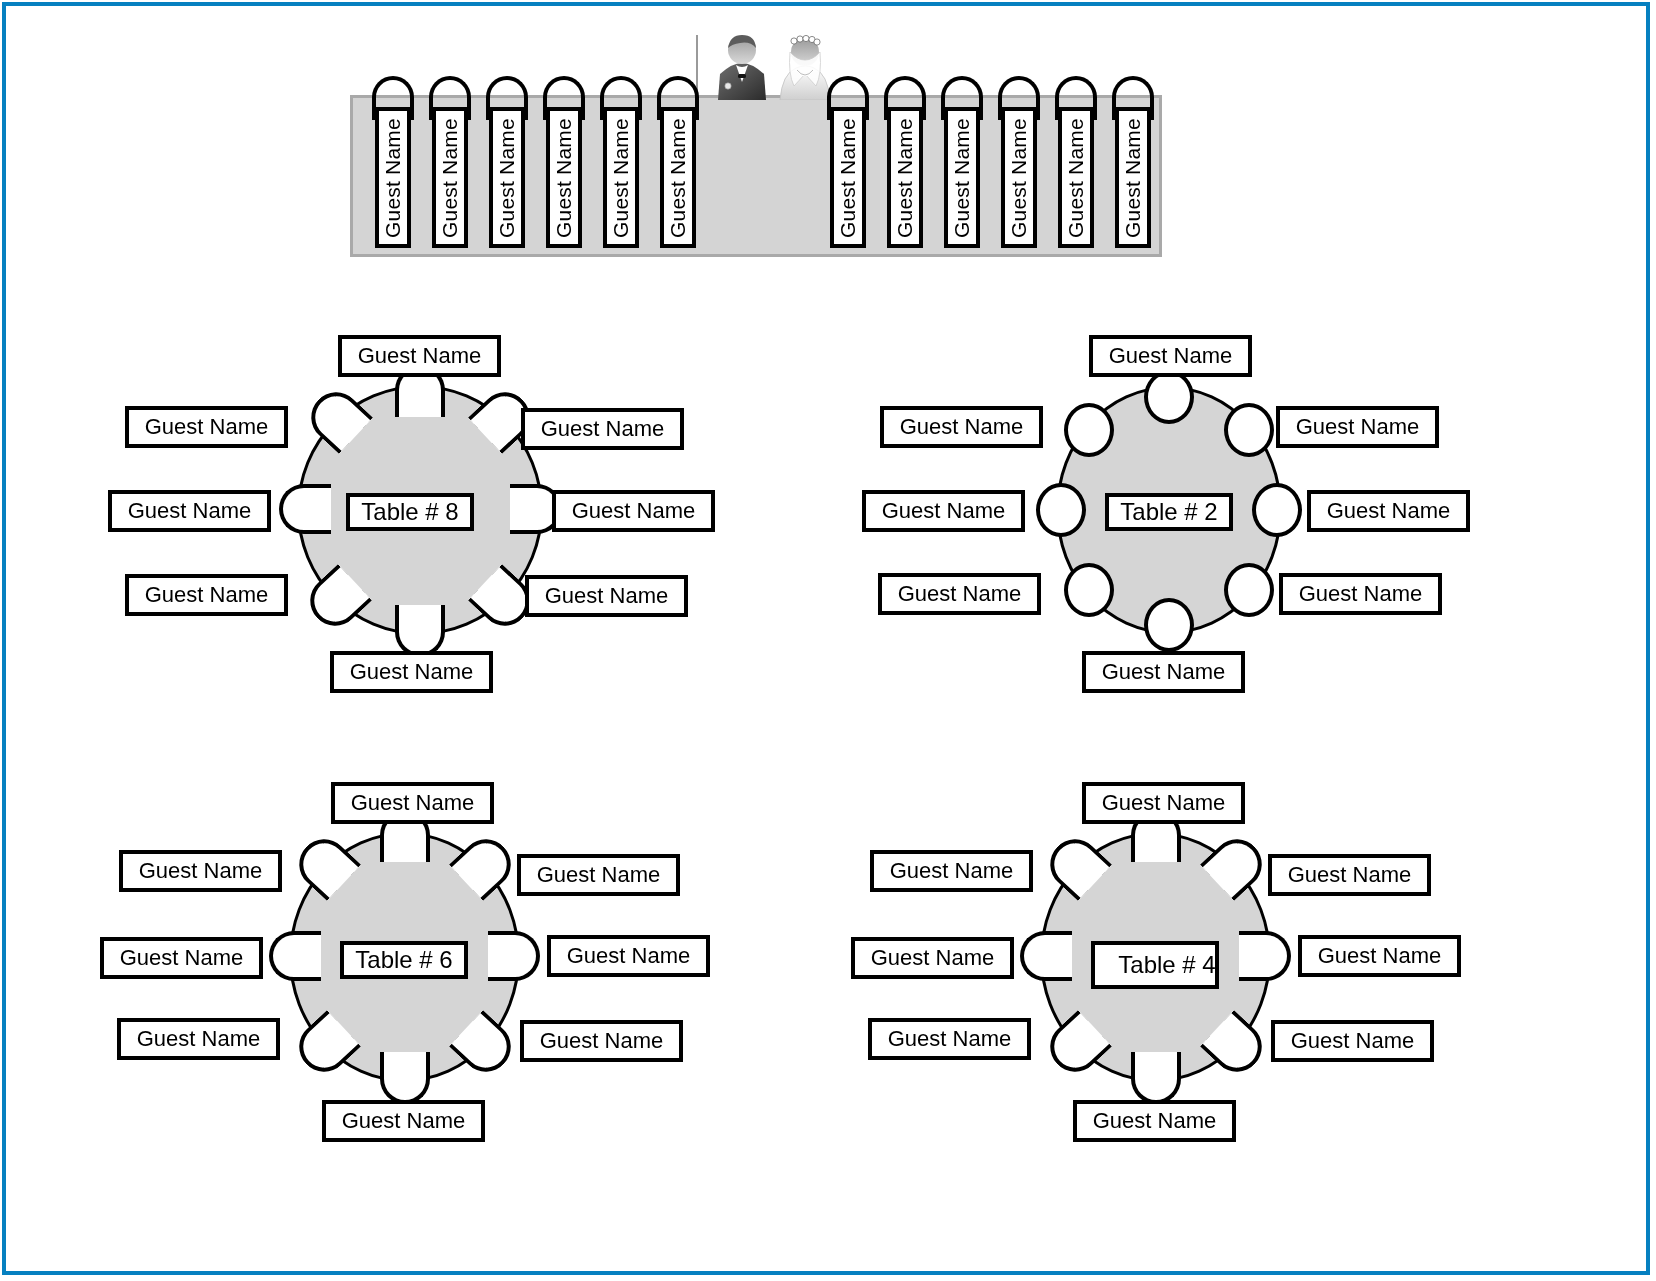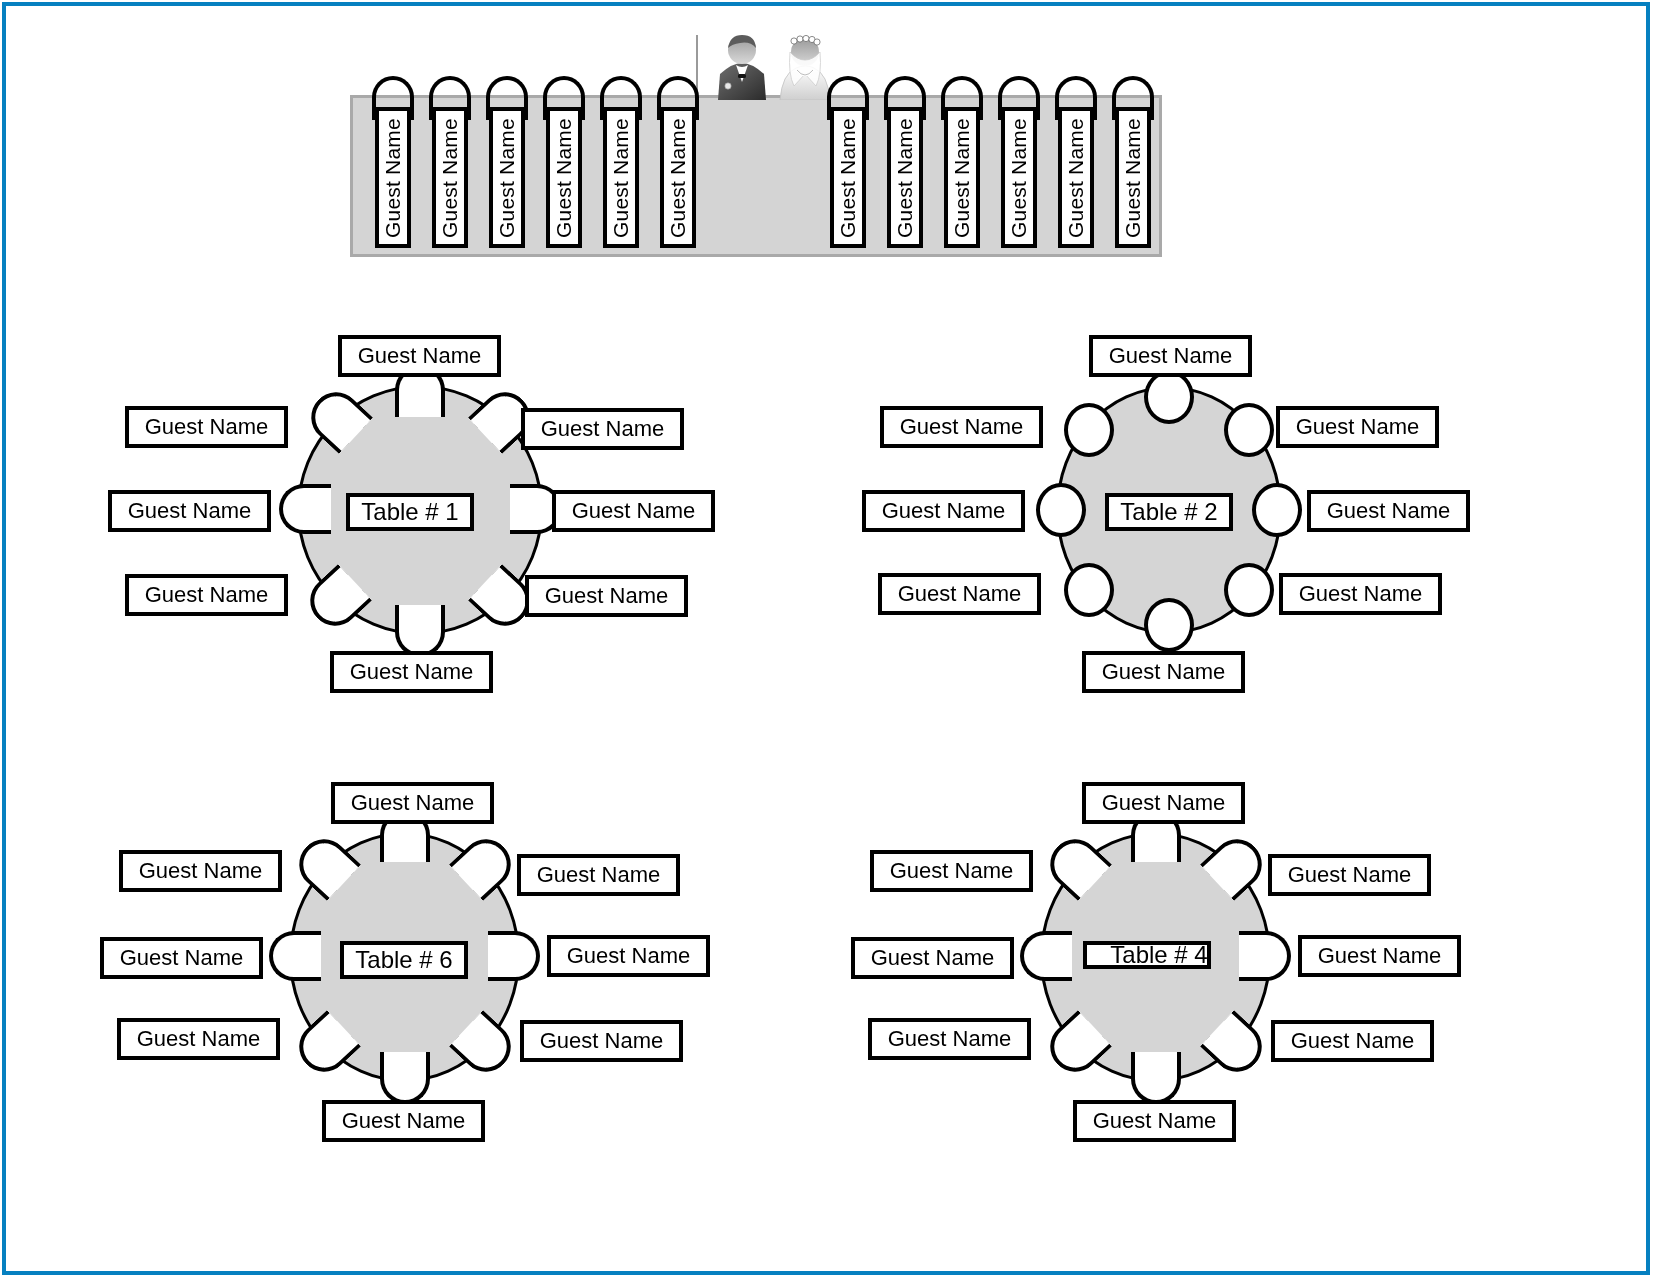--- a/index.html
+++ b/index.html
@@ -159,21 +159,21 @@
 
     <div class="chair-arc" style="left:295px;top:45px;"></div>
     <div class="chair-arc" style="left:212px;top:72px;transform:rotate(-47deg);"></div>
     <div class="chair-arc" style="left:180px;top:163px;transform:rotate(-90deg);"></div>
     <div class="chair-arc" style="left:211px;top:254px;transform:rotate(-133deg);"></div>
     <div class="chair-arc" style="left:295px;top:285px;transform:rotate(180deg);"></div>
     <div class="chair-arc" style="left:379px;top:254px;transform:rotate(133deg);"></div>
     <div class="chair-arc" style="left:411px;top:163px;transform:rotate(90deg);"></div>
     <div class="chair-arc" style="left:379px;top:72px;transform:rotate(47deg);"></div>
 
-    <div class="table-label" style="left:246px;top:173px;width:128px;height:38px;">Table # 1</div>
+    <div class="table-label" style="left:246px;top:173px;width:128px;height:38px;">Table # 8</div>
 
     <div class="guest-box" style="left:238px;top:15px;width:163px;height:42px;">Guest Name</div>
     <div class="guest-box" style="left:25px;top:86px;width:163px;height:42px;">Guest Name</div>
     <div class="guest-box" style="left:8px;top:170px;width:163px;height:42px;">Guest Name</div>
     <div class="guest-box" style="left:25px;top:254px;width:163px;height:42px;">Guest Name</div>
     <div class="guest-box" style="left:230px;top:331px;width:163px;height:42px;">Guest Name</div>
     <div class="guest-box" style="left:425px;top:255px;width:163px;height:42px;">Guest Name</div>
     <div class="guest-box" style="left:452px;top:170px;width:163px;height:42px;">Guest Name</div>
     <div class="guest-box" style="left:421px;top:88px;width:163px;height:42px;">Guest Name</div>
   </div>
@@ -231,21 +231,21 @@
 
     <div class="chair-arc" style="left:288px;top:40px;"></div>
     <div class="chair-arc" style="left:208px;top:69px;transform:rotate(-47deg);"></div>
     <div class="chair-arc" style="left:178px;top:160px;transform:rotate(-90deg);"></div>
     <div class="chair-arc" style="left:208px;top:250px;transform:rotate(-133deg);"></div>
     <div class="chair-arc" style="left:288px;top:282px;transform:rotate(180deg);"></div>
     <div class="chair-arc" style="left:368px;top:250px;transform:rotate(133deg);"></div>
     <div class="chair-arc" style="left:397px;top:160px;transform:rotate(90deg);"></div>
     <div class="chair-arc" style="left:368px;top:69px;transform:rotate(47deg);"></div>
 
-    <div class="table-label" style="left:240px;top:171px;width:128px;height:28px;padding-left:24px;">Table # 4</div>
+    <div class="table-label" style="left:248px;top:171px;width:128px;height:48px;padding-left:24px;">Table # 4</div>
 
     <div class="guest-box" style="left:239px;top:12px;width:163px;height:42px;">Guest Name</div>
     <div class="guest-box" style="left:27px;top:80px;width:163px;height:42px;">Guest Name</div>
     <div class="guest-box" style="left:8px;top:167px;width:163px;height:42px;">Guest Name</div>
     <div class="guest-box" style="left:25px;top:248px;width:163px;height:42px;">Guest Name</div>
     <div class="guest-box" style="left:230px;top:330px;width:163px;height:42px;">Guest Name</div>
     <div class="guest-box" style="left:428px;top:250px;width:163px;height:42px;">Guest Name</div>
     <div class="guest-box" style="left:455px;top:165px;width:163px;height:42px;">Guest Name</div>
     <div class="guest-box" style="left:425px;top:84px;width:163px;height:42px;">Guest Name</div>
   </div>

